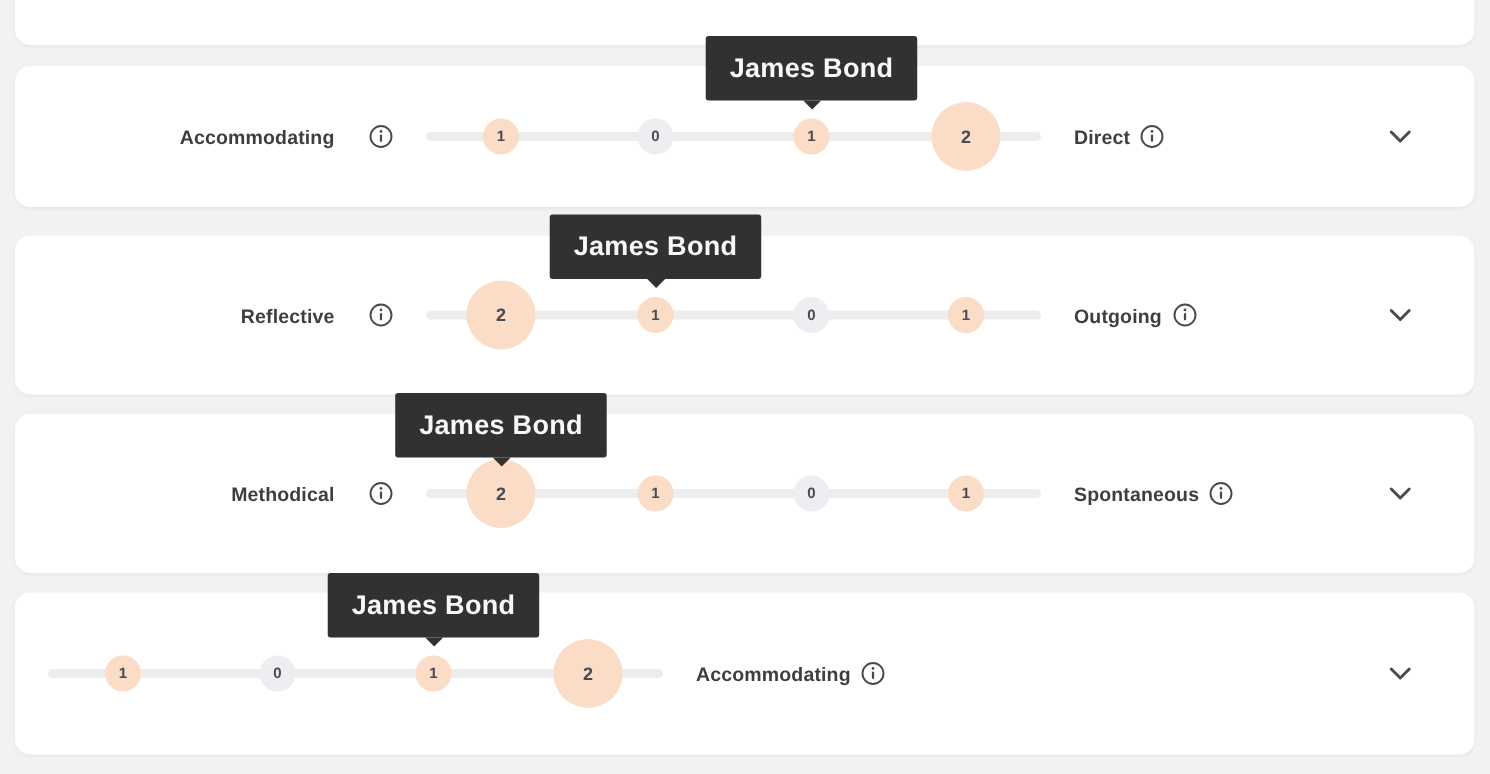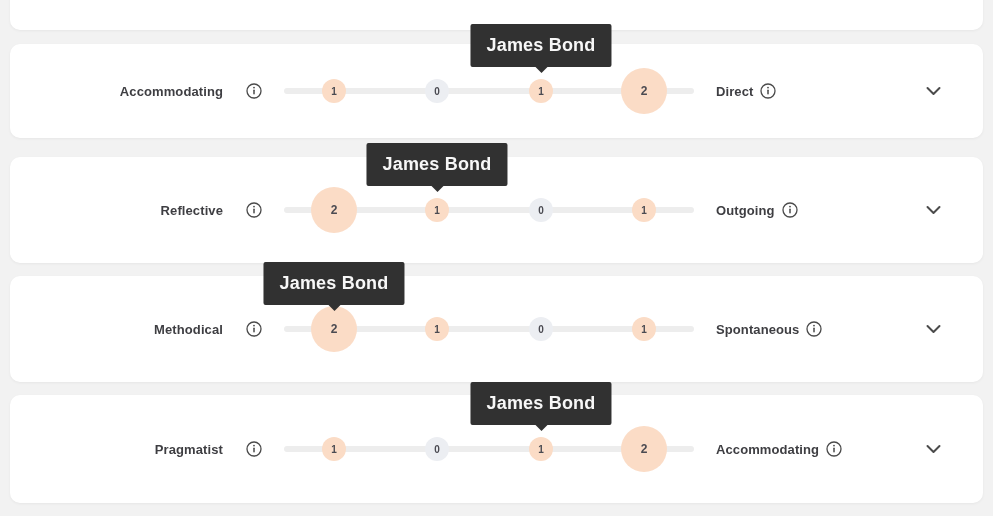--- a/index.html
+++ b/index.html
@@ -203,30 +203,20 @@
       <span class="chevron">
         <svg width="15" height="9" viewBox="0 0 15 9">
           <polyline points="1.5,1.5 7.5,7.5 13.5,1.5" fill="none" stroke="#4b4b4b" stroke-width="2" stroke-linecap="round" stroke-linejoin="round"></polyline>
         </svg>
       </span>
     </div>
   </section>
 
   <section class="card trait-card">
     <div class="row">
-      <div class="left-group">
-        <span class="trait-label">Pragmatist</span>
-        <span class="info-btn">
-          <svg width="16" height="16" viewBox="0 0 16 16">
-            <circle cx="8" cy="8" r="7" fill="none" stroke="#4a4a4a" stroke-width="1.3"></circle>
-            <circle cx="8" cy="4.6" r="0.9" fill="#4a4a4a"></circle>
-            <rect x="7.25" y="6.6" width="1.5" height="5" rx="0.75" fill="#4a4a4a"></rect>
-          </svg>
-        </span>
-      </div>
       <div class="slider">
         <div class="track"></div>
       <div class="stop small peach" style="left: 50px;">1</div>
             <div class="stop small neutral" style="left: 153px;">0</div>
             <div class="stop small peach" style="left: 257px;">1</div>
             <div class="tip" style="left: 257px;">James Bond</div>
             <div class="stop large peach" style="left: 360px;">2</div>
           </div>
       <div class="right-group">
         <span class="trait-label">Accommodating</span>

